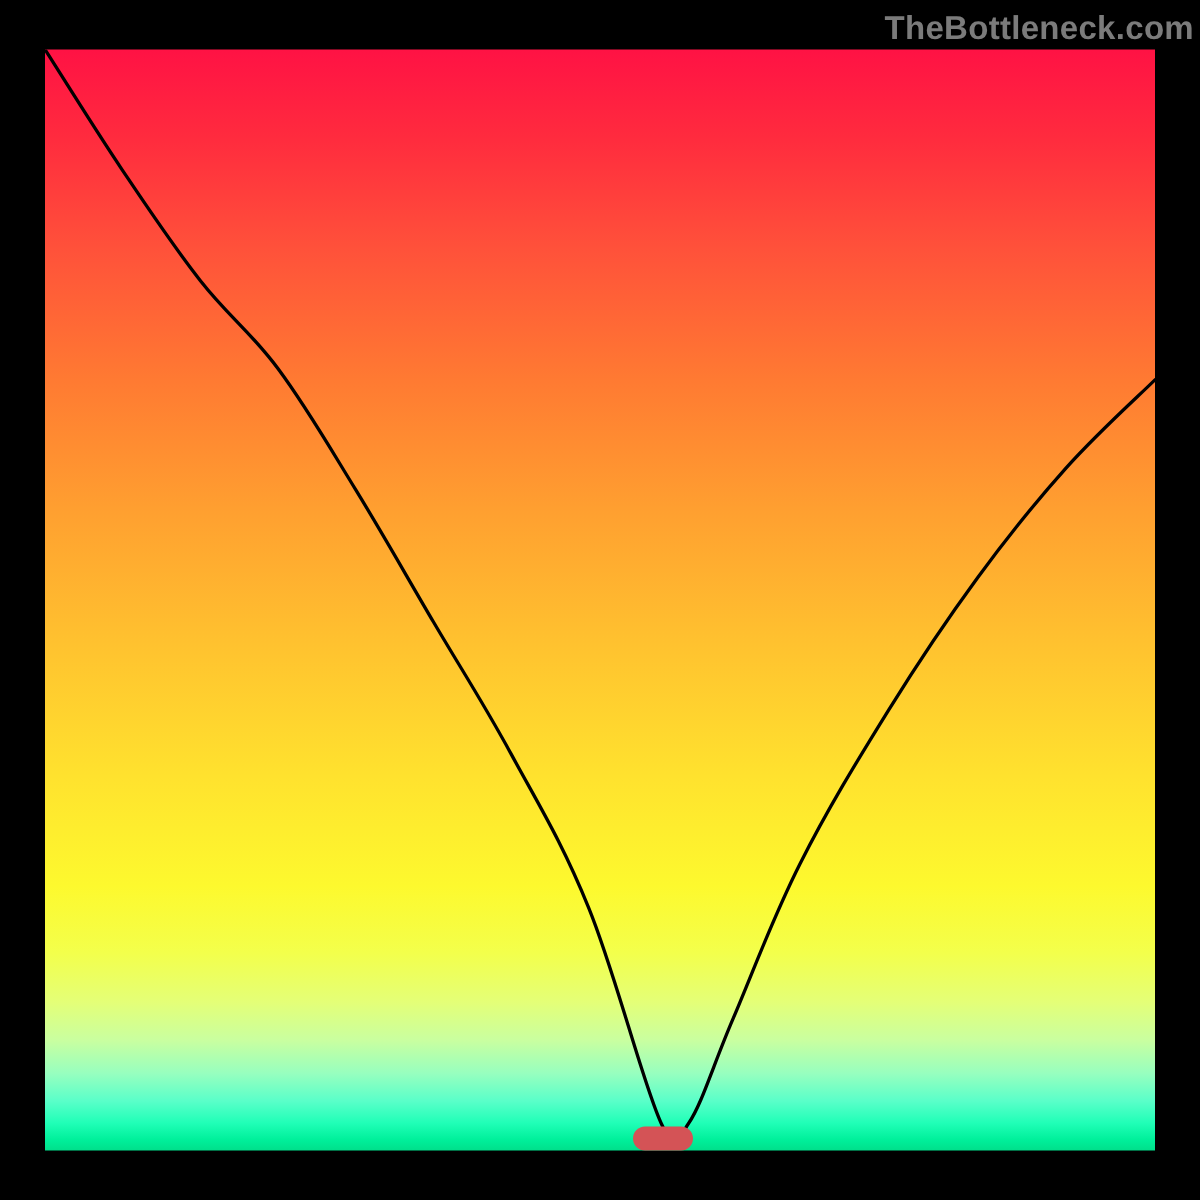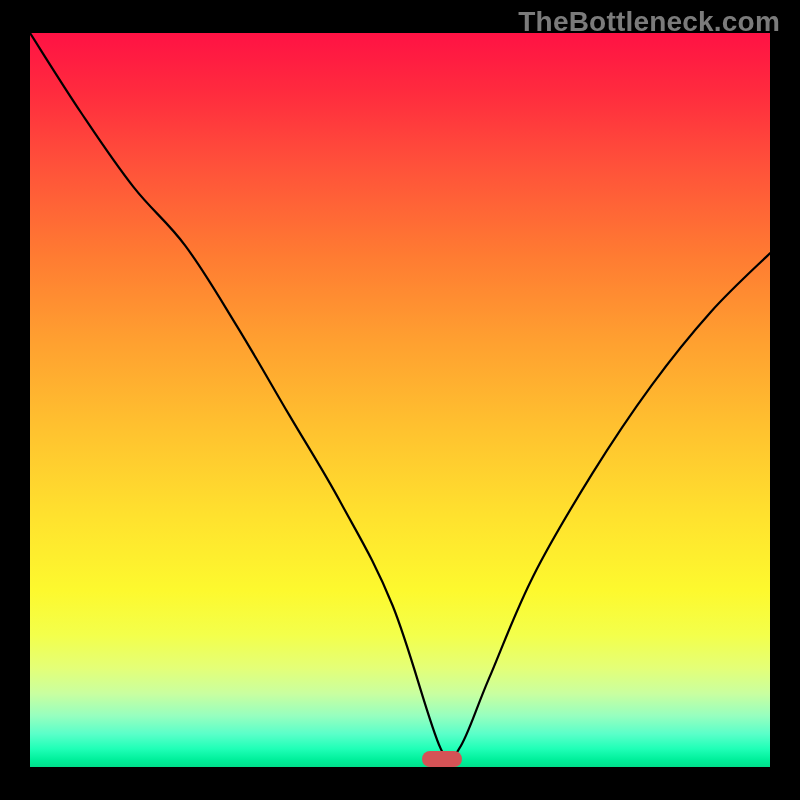--- a/index.html
+++ b/index.html
@@ -12,23 +12,23 @@
   }
   .container {
     position: relative;
     width: 800px;
     height: 800px;
     background: #000000;
   }
   .watermark {
     position: absolute;
     top: 6px;
-    right: 20px;
+    right: 4px;
     font-family: Arial, Helvetica, sans-serif;
-    font-size: 28px;
+    font-size: 22px;
     font-weight: 600;
     color: #7b7b7b;
     letter-spacing: 0.2px;
     z-index: 10;
   }
   .plot-area {
     position: absolute;
     left: 30px;
     top: 33px;
     width: 740px;

